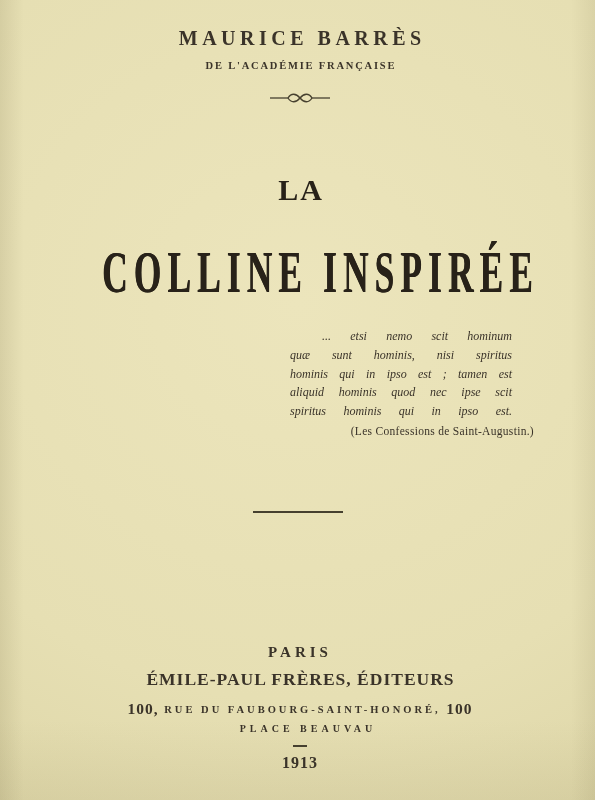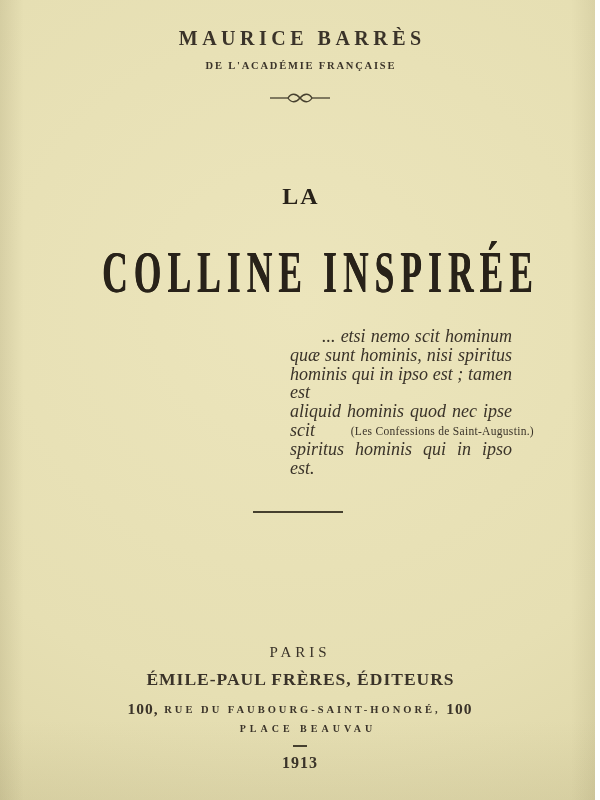--- a/index.html
+++ b/index.html
@@ -32,60 +32,60 @@
   }
   .affiliation{
     top:60px;
     font-size:10.5px;font-weight:bold;
     letter-spacing:1.8px;padding-left:1.8px;
   }
   .ornament{top:91px;}
   .ornament svg{display:inline-block;vertical-align:top;}
 
   .title-article{
-    top:183px;
-    font-size:24px;font-weight:bold;
+    top:173px;
+    font-size:30px;font-weight:bold;
     letter-spacing:2px;padding-left:2px;
     color:var(--ink-heavy);
   }
   .title-main{
     top:240px;height:64px;line-height:64px;
     font-size:52px;font-weight:bold;
     letter-spacing:9px;padding-left:9px;
     white-space:nowrap;
     color:var(--ink-heavy);
     transform:scale(0.68,1.15);
     transform-origin:50% 50%;
     text-shadow:0.4px 0 0 var(--ink-heavy);
   }
 
   .epigraph{
     position:absolute;top:327px;left:290px;width:222px;
-    font-style:italic;font-size:18px;line-height:18.8px;
+    font-style:italic;font-size:12px;line-height:18.8px;
     text-align:justify;
     color:var(--ink);
   }
   .epigraph .eline{text-align:justify;text-align-last:justify;}
   .epigraph .eline.first{padding-left:32px;}
   .attribution{
     position:absolute;top:423px;left:294px;width:240px;
     font-size:11.5px;line-height:16px;
     font-style:normal;text-align:right;
     letter-spacing:0.3px;
   }
 
   .rule{
     position:absolute;top:511px;left:253px;
     width:90px;height:2px;
     background:#46402f;
   }
 
   .publisher-city{
     top:644px;
-    font-size:15px;font-weight:normal;
+    font-size:15px;font-weight:bold;
     letter-spacing:4px;
   }
   .publisher-name{
     top:669px;
     font-size:17.5px;font-weight:bold;
     letter-spacing:1px;padding-left:1px;
   }
   .publisher-address{
     top:699px;
     font-size:10.5px;font-weight:bold;

